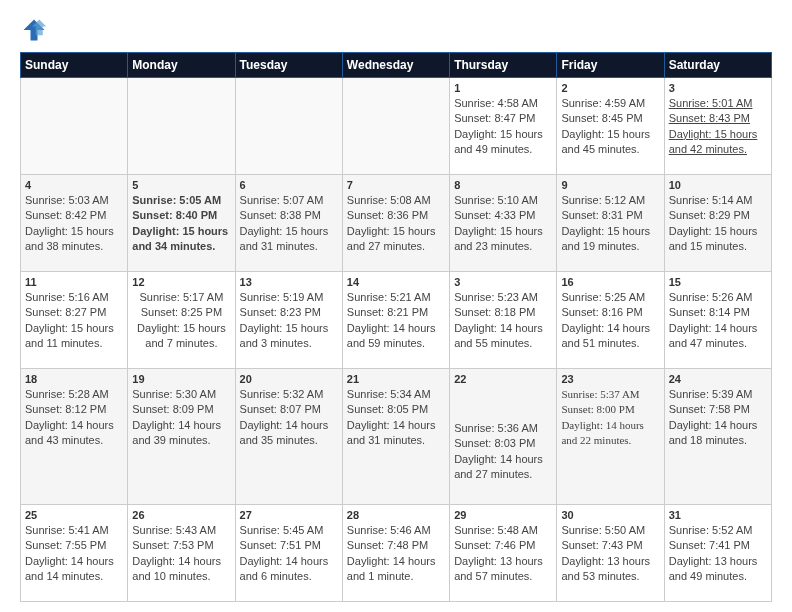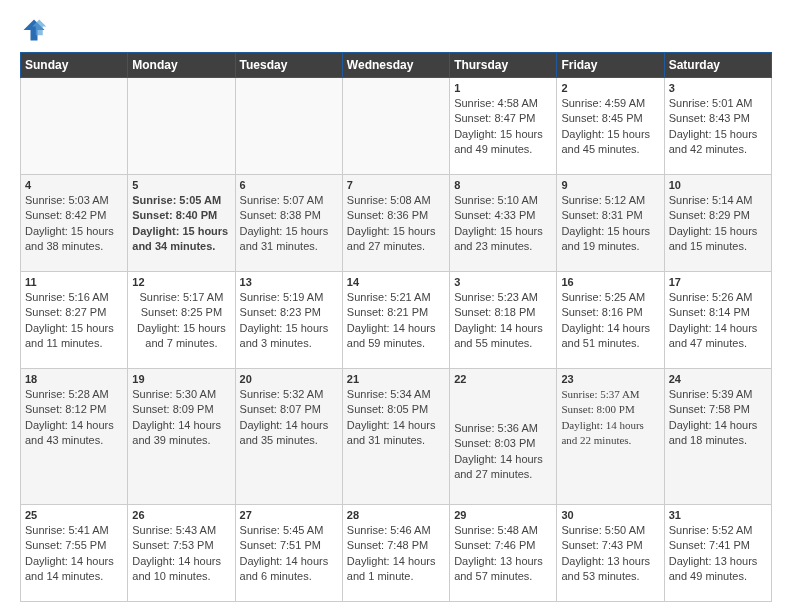--- a/index.html
+++ b/index.html
@@ -55,21 +55,21 @@
       color: #555;
     }
     .calendar {
       flex: 1;
       border: 1px solid #ccc;
       border-collapse: collapse;
       width: 100%;
       table-layout: fixed;
     }
     .calendar thead tr th {
-      background: #404040;
+      background: #0f172a;
       color: #fff;
       font-size: 12px;
       font-weight: bold;
       padding: 5px 4px;
       text-align: left;
       border: 1px solid #1f5a9c;
     }
     .calendar tbody tr td {
       vertical-align: top;
       padding: 4px 4px 3px 4px;
@@ -148,21 +148,21 @@
           </td>
           <td>
             <span class="day-number">2</span>
             <div class="day-info" style="white-space: pre-line;">Sunrise: 4:59 AM
 Sunset: 8:45 PM
 Daylight: 15 hours
 and 45 minutes.</div>
           </td>
           <td>
             <span class="day-number">3</span>
-            <div class="day-info" style="white-space: pre-line;">Sunrise: 5:01 AM
+            <div class="day-info" style="white-space: pre-line; text-decoration: underline;">Sunrise: 5:01 AM
 Sunset: 8:43 PM
 Daylight: 15 hours
 and 42 minutes.</div>
           </td>
         </tr>
         <tr>
           <td>
             <span class="day-number">4</span>
             <div class="day-info" style="white-space: pre-line;">Sunrise: 5:03 AM
 Sunset: 8:42 PM
@@ -249,21 +249,21 @@
 and 55 minutes.</div>
           </td>
           <td>
             <span class="day-number">16</span>
             <div class="day-info" style="white-space: pre-line;">Sunrise: 5:25 AM
 Sunset: 8:16 PM
 Daylight: 14 hours
 and 51 minutes.</div>
           </td>
           <td>
-            <span class="day-number">17</span>
+            <span class="day-number">15</span>
             <div class="day-info" style="white-space: pre-line;">Sunrise: 5:26 AM
 Sunset: 8:14 PM
 Daylight: 14 hours
 and 47 minutes.</div>
           </td>
         </tr>
         <tr>
           <td>
             <span class="day-number">18</span>
             <div class="day-info" style="white-space: pre-line;">Sunrise: 5:28 AM

